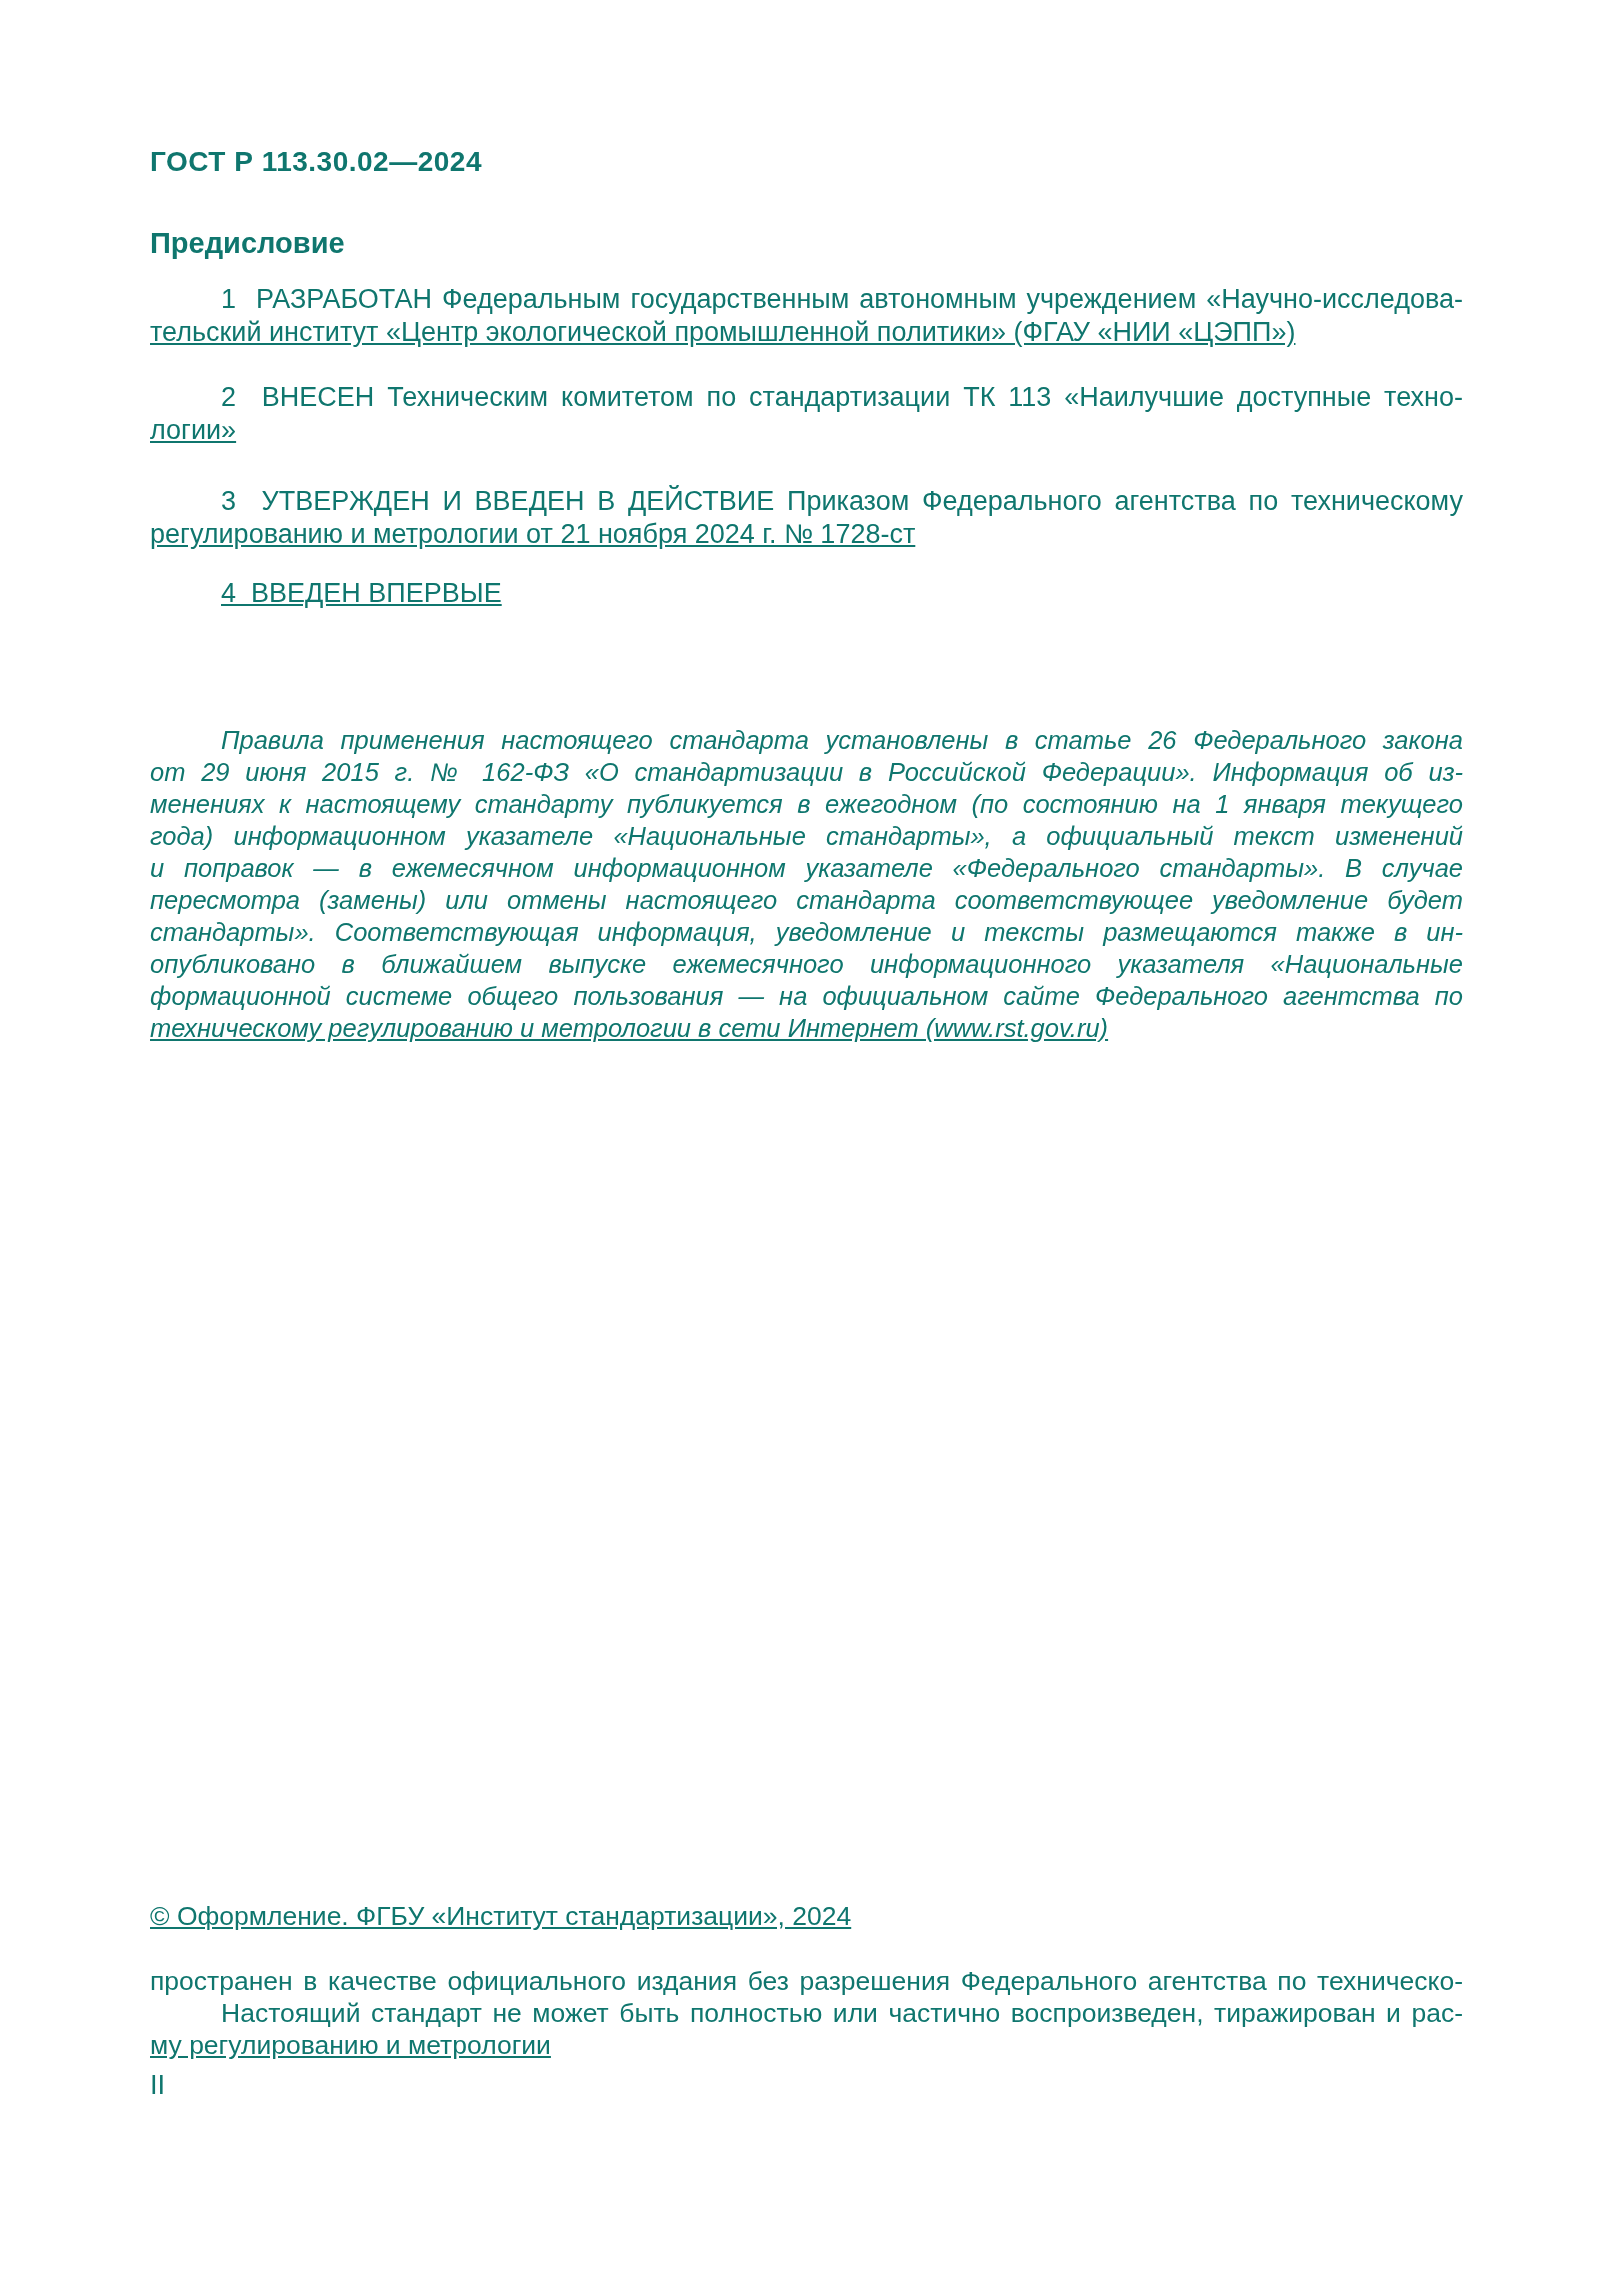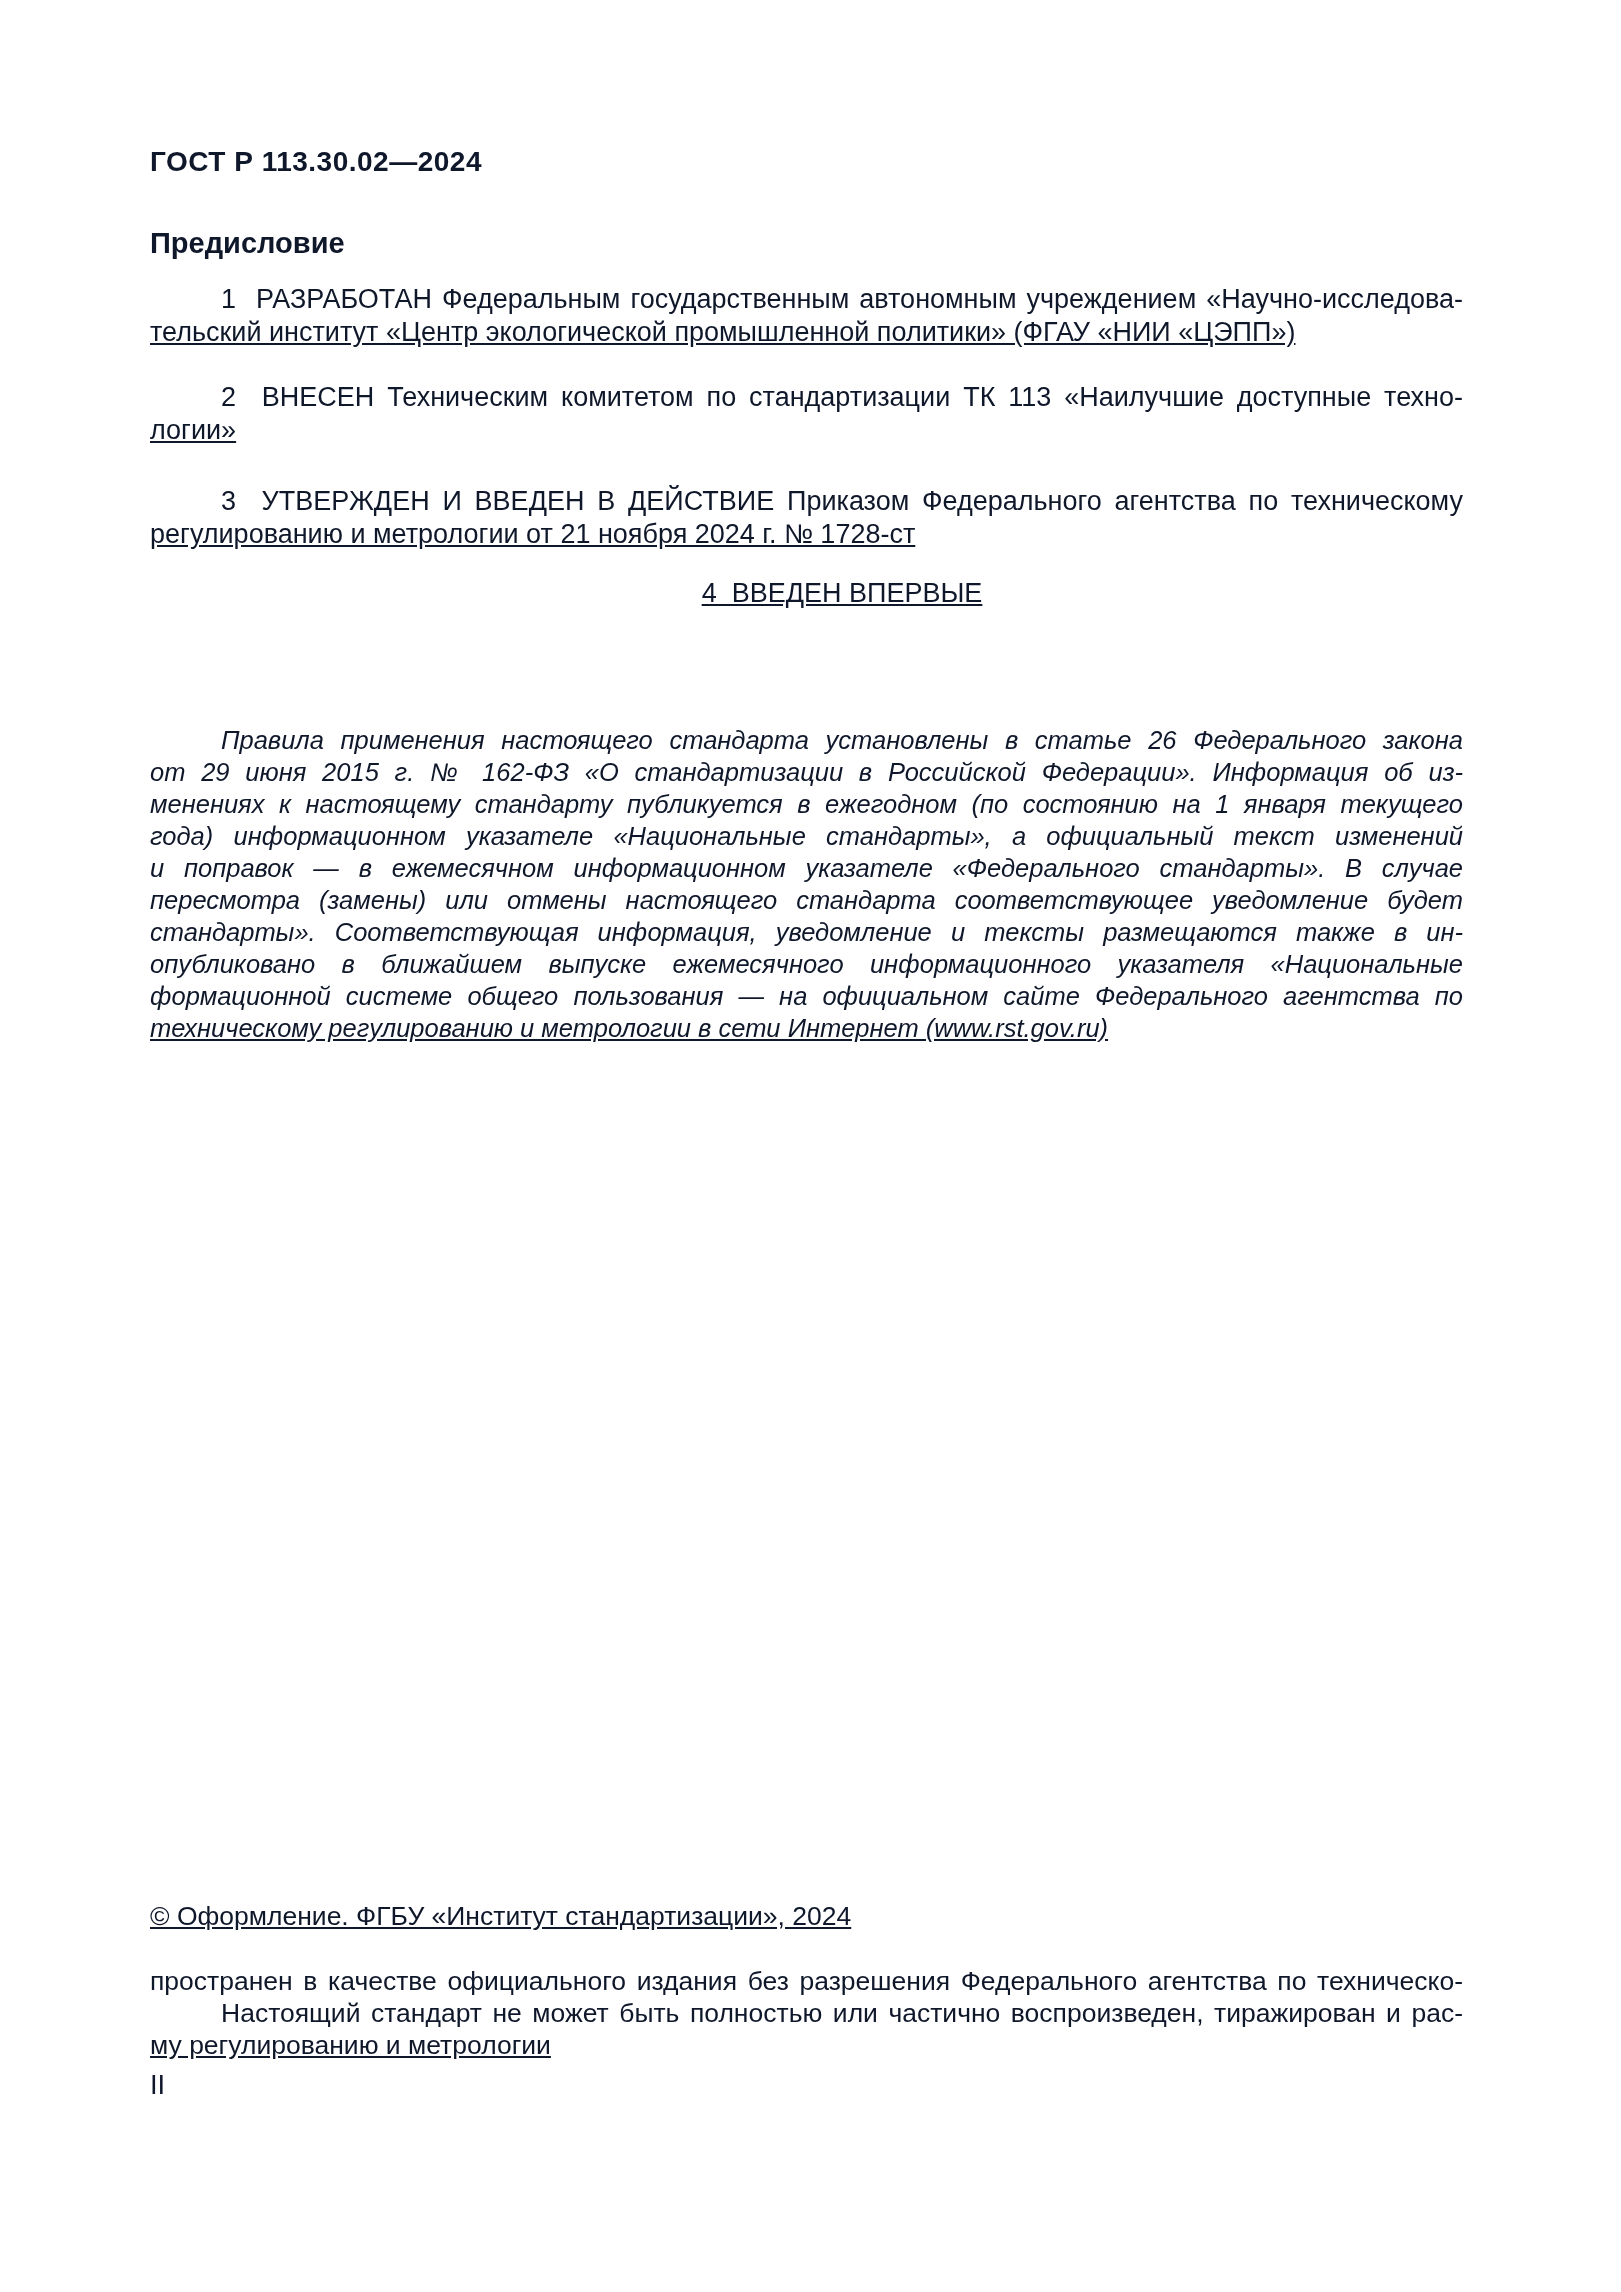--- a/index.html
+++ b/index.html
@@ -6,21 +6,21 @@
     margin: 0;
     padding: 0;
     background: #ffffff;
   }
   #page {
     position: relative;
     width: 1621px;
     height: 2293px;
     background: #ffffff;
     font-family: "Liberation Sans", "DejaVu Sans", sans-serif;
-    color: #0f172a;
+    color: #0f766e;
     overflow: hidden;
   }
   .content {
     position: absolute;
     left: 150px;
     width: 1313px;
     top: 0;
   }
   .block { position: absolute; left: 0; width: 1313px; }
 
@@ -42,21 +42,21 @@
     font-size: 26.5px;
     line-height: 32px;
     white-space: nowrap;
     text-decoration: underline;
   }
   .page-num { font-size: 27.4px; line-height: 32px; }
 
   
   .jl { text-align: justify; text-align-last: justify; overflow: hidden; white-space: normal; height: auto; }
   .ll { text-align: left; text-decoration: underline; }
-  .indent { padding-left: 71px; box-sizing: border-box; text-align: center; }
+  .indent { padding-left: 71px; box-sizing: border-box; }
 </style>
 </head>
 <body>
 
 <div id="page">
   <div class="content">
 
     <div class="block doc-code" style="top:146px">ГОСТ Р 113.30.02—2024</div>
 
     <div class="block doc-title" style="top:227px">Предисловие</div>

